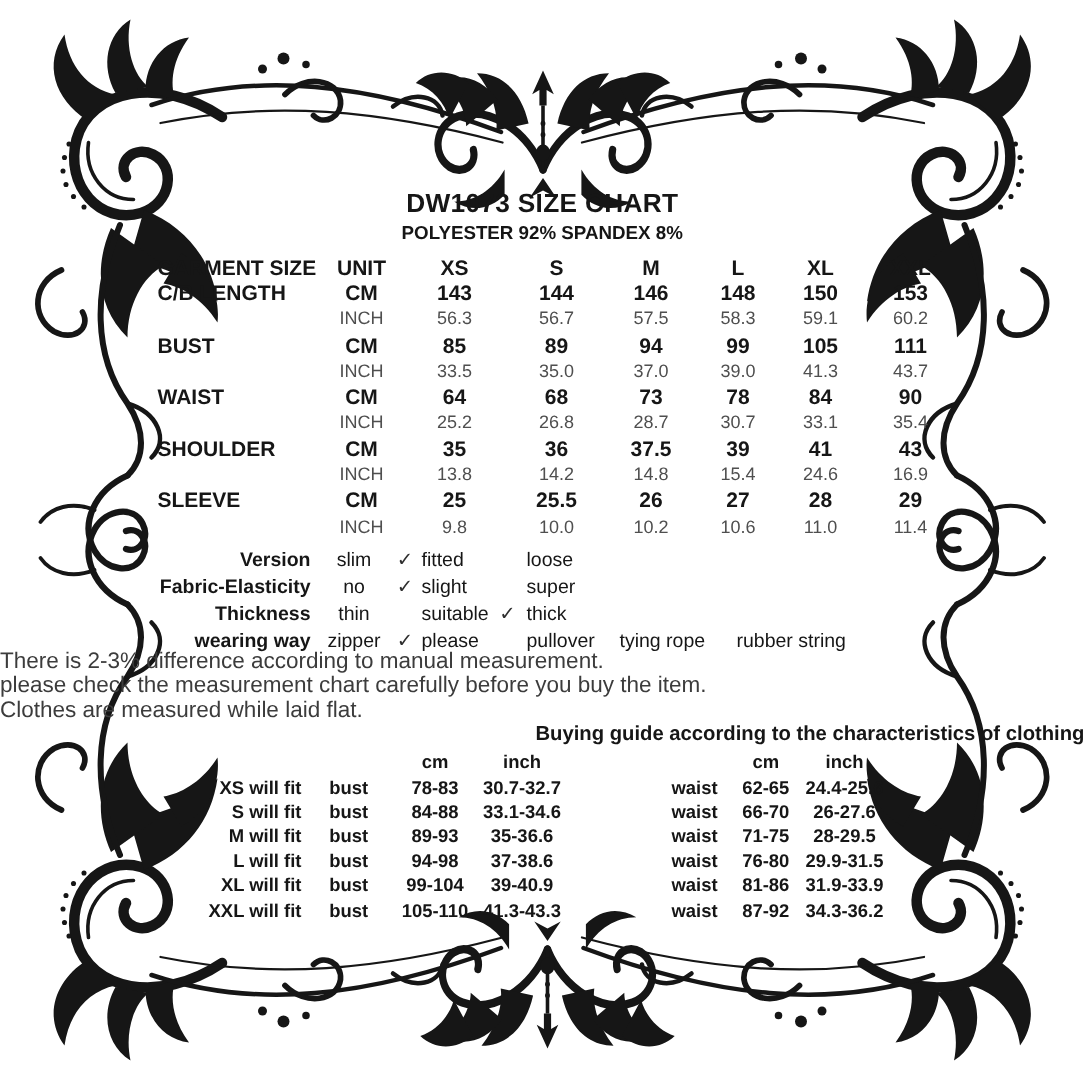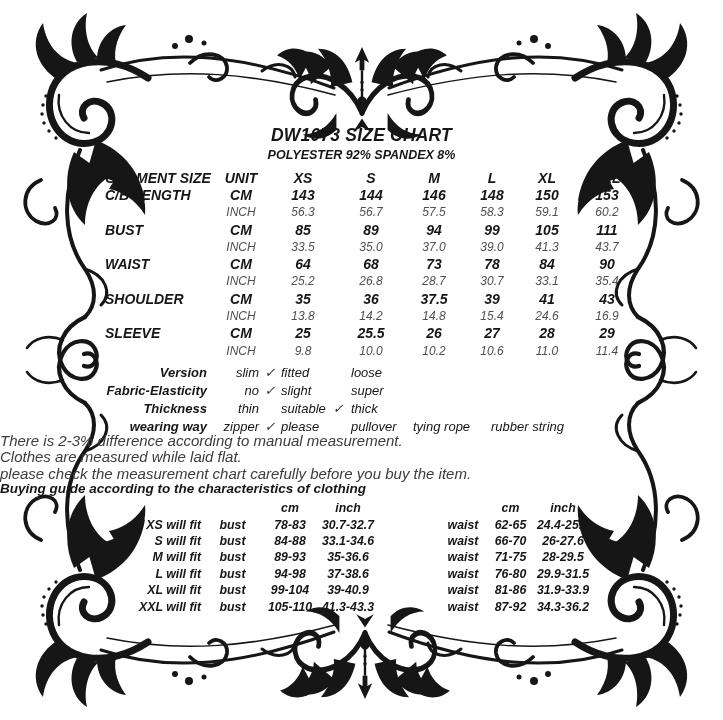--- a/index.html
+++ b/index.html
@@ -1,42 +1,42 @@
 <!DOCTYPE html>
 <html><head>
 <meta charset="utf-8">
 <style>
   html,body{margin:0;padding:0;background:#fff;}
   #stage{position:relative;width:723px;height:720px;background:#fff;overflow:hidden;
          font-family:"Liberation Sans",sans-serif;color:#161616;}
   #border-svg{position:absolute;inset:0;z-index:0;}
-  .layer{position:absolute;z-index:1;font-style:italic;}
+  .layer{position:absolute;z-index:1;}
   .b{font-weight:bold;}
   .g{color:#4f4f4f;}
   
   .title{top:125px;left:0;right:0;text-align:center;font-size:17.5px;font-weight:bold;letter-spacing:.2px;}
   .subtitle{top:148px;left:0;right:0;text-align:center;font-size:12.5px;font-weight:bold;}
   
   .sizetable{top:169px;left:105px;}
   .trow{display:grid;grid-template-columns:110px 52px 72px 64px 62px 54px 56px 64px;height:17.3px;align-items:center;}
   .trow .lbl{text-align:left;font-size:14px;}
   .trow .c{text-align:center;font-size:14px;}
   .trow.inchrow .c{font-size:12px;}
   
   .features{top:363px;left:105px;}
   .frow{display:grid;grid-template-columns:108px 46px 22px 70px 62px 78px 112px;height:18.2px;align-items:center;font-size:13px;}
   .frow .flbl{font-weight:bold;text-align:right;padding-right:6px;}
-  .frow .fc1{text-align:right;}
+  .frow .fc1{text-align:center;}
   .frow .fk{text-align:center;color:#2e2e2e;}
   .frow .fc2{display:flex;gap:7px;}
   .frow .fc2 .chk2{color:#2e2e2e;}
   
   .notes{top:433px;left:0;right:0;text-align:left;font-size:15px;color:#3c3c3c;}
   .notes div{height:16.4px;line-height:16.4px;}
-  .guidetitle{top:481px;left:0;right:0;text-align:left;font-size:13.5px;font-weight:bold;}
+  .guidetitle{top:481px;left:0;right:0;text-align:right;font-size:13.5px;font-weight:bold;}
   
   .guide{top:500px;left:105px;font-weight:bold;font-size:12.3px;}
   .grow{display:grid;grid-template-columns:100px 55px 60px 56px 62px 50px 45px 60px;height:16.4px;align-items:center;}
   .grow .sz{text-align:right;padding-right:4px;}
   .grow .ctr{text-align:center;}
 </style>
 </head>
 <body>
 
 <div id="stage">
@@ -264,22 +264,22 @@
           <span class="chk2"></span>
         </span>
       <span>pullover</span>
       <span>tying rope</span>
       <span>rubber string</span>
     </div>
   </div>
 
   <div class="layer notes">
     <div>There is 2-3% difference according to manual measurement.</div>
+    <div>please check the measurement chart carefully before you buy the item.</div>
     <div>Clothes are measured while laid flat.</div>
-    <div>please check the measurement chart carefully before you buy the item.</div>
   </div>
   <div class="layer guidetitle">Buying guide according to the characteristics of clothing</div>
 
   <div class="layer guide">
     <div class="grow">
       <span></span>
         <span></span>
       <span class="ctr">cm</span>
       <span class="ctr">inch</span>
       <span></span>

